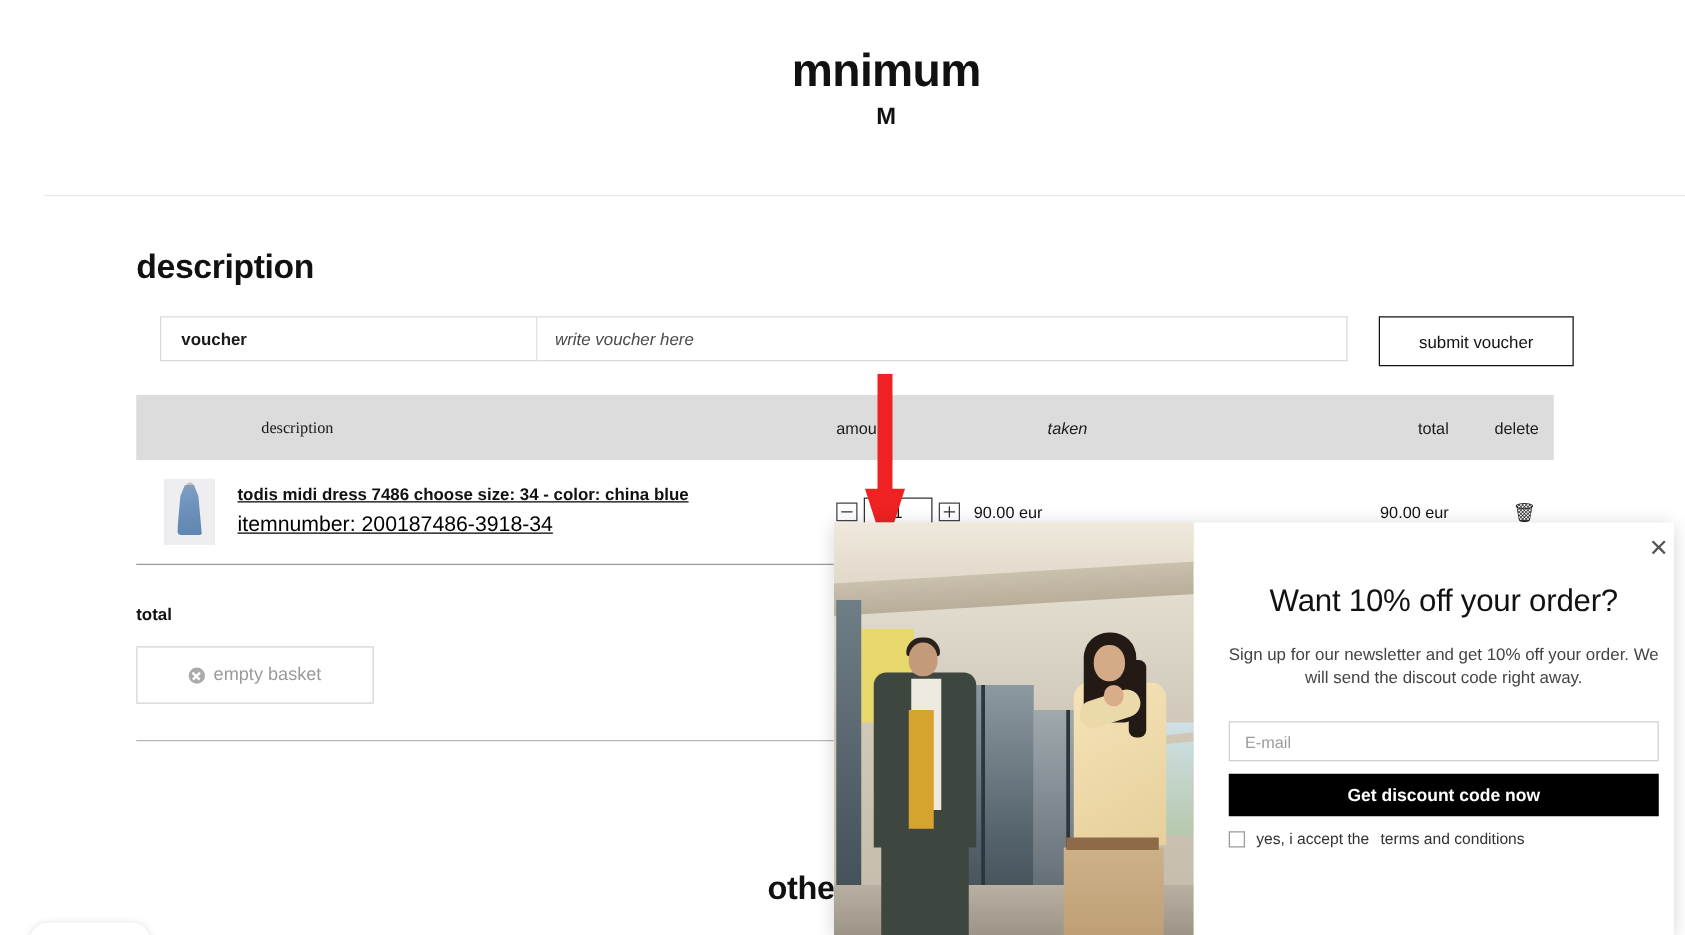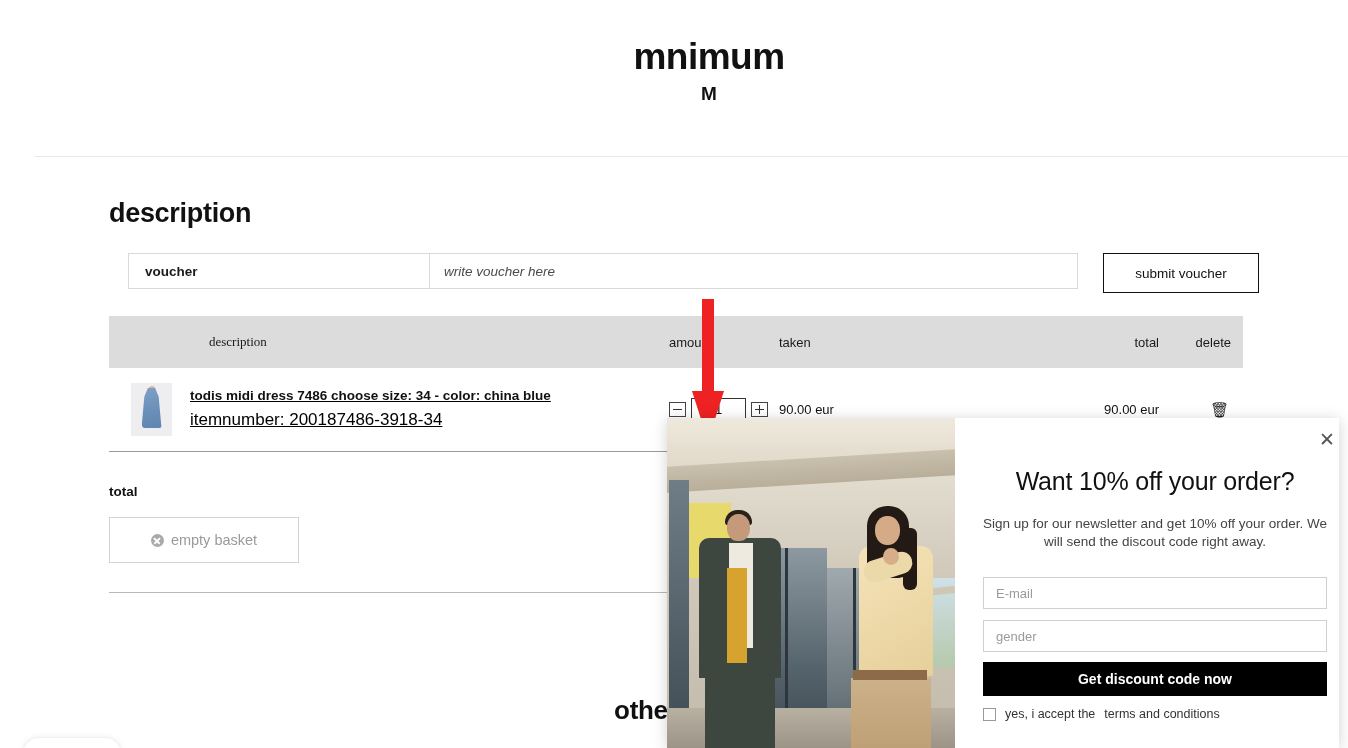--- a/index.html
+++ b/index.html
@@ -109,21 +109,21 @@
   .bt-head {
     display: flex;
     align-items: center;
     height: 52px;
     background: #dcdcdc;
     font-size: 13px;
     color: #1a1a1a;
   }
   .c-desc   { width: 560px; padding-left: 100px; font-family: Liberation Serif, serif; }
   .c-amount { width: 110px; text-align: left; }
-  .c-taken  { width: 150px; text-align: left; }
+  .c-taken  { width: 150px; text-align: center; font-style: italic; }
   .c-total  { width: 230px; text-align: right; }
   .c-delete { width: 84px;  text-align: right; padding-right: 12px; }
 
   .bt-row {
     display: flex;
     align-items: center;
     min-height: 84px;
     border-bottom: 1px solid #9a9a9a;
     background: #fff;
   }
@@ -532,21 +532,20 @@
     </div>
 
     <div class="modal-body">
       <div class="modal-close">✕</div>
 
       <div class="modal-title">Want 10% off your order?</div>
       <div class="modal-sub">Sign up for our newsletter and get 10% off your order. We will send the discout code right away.</div>
 
       <input id="field-email" class="modal-field" type="text" placeholder="E-mail" style="">
 
-      <input class="modal-field" type="text" placeholder="gender" style="">
 
       <button class="modal-cta">Get discount code now</button>
 
       <div class="modal-terms">
         <span class="terms-box"></span>
         <span>yes, i accept the</span>
         <span class="terms-link">terms and conditions</span>
       </div>
     </div>
   </div>

